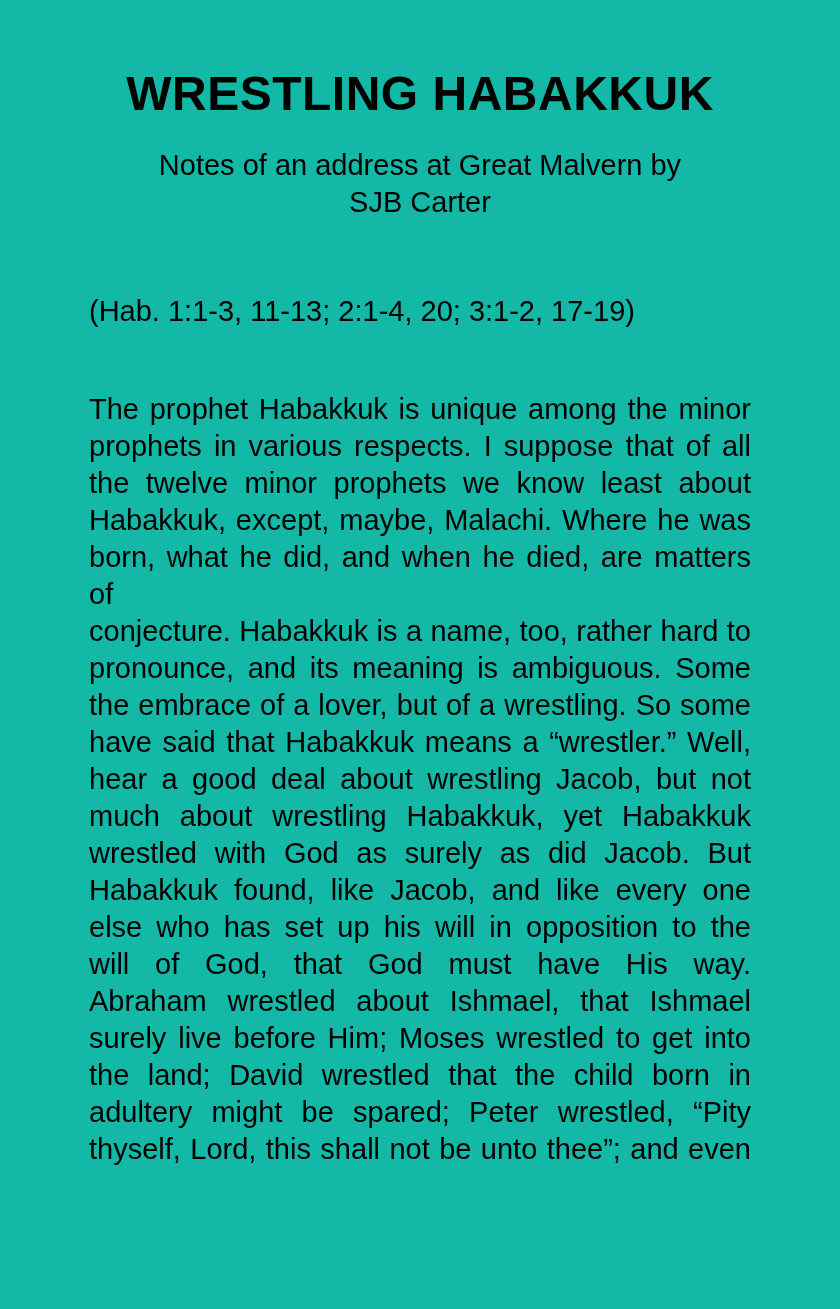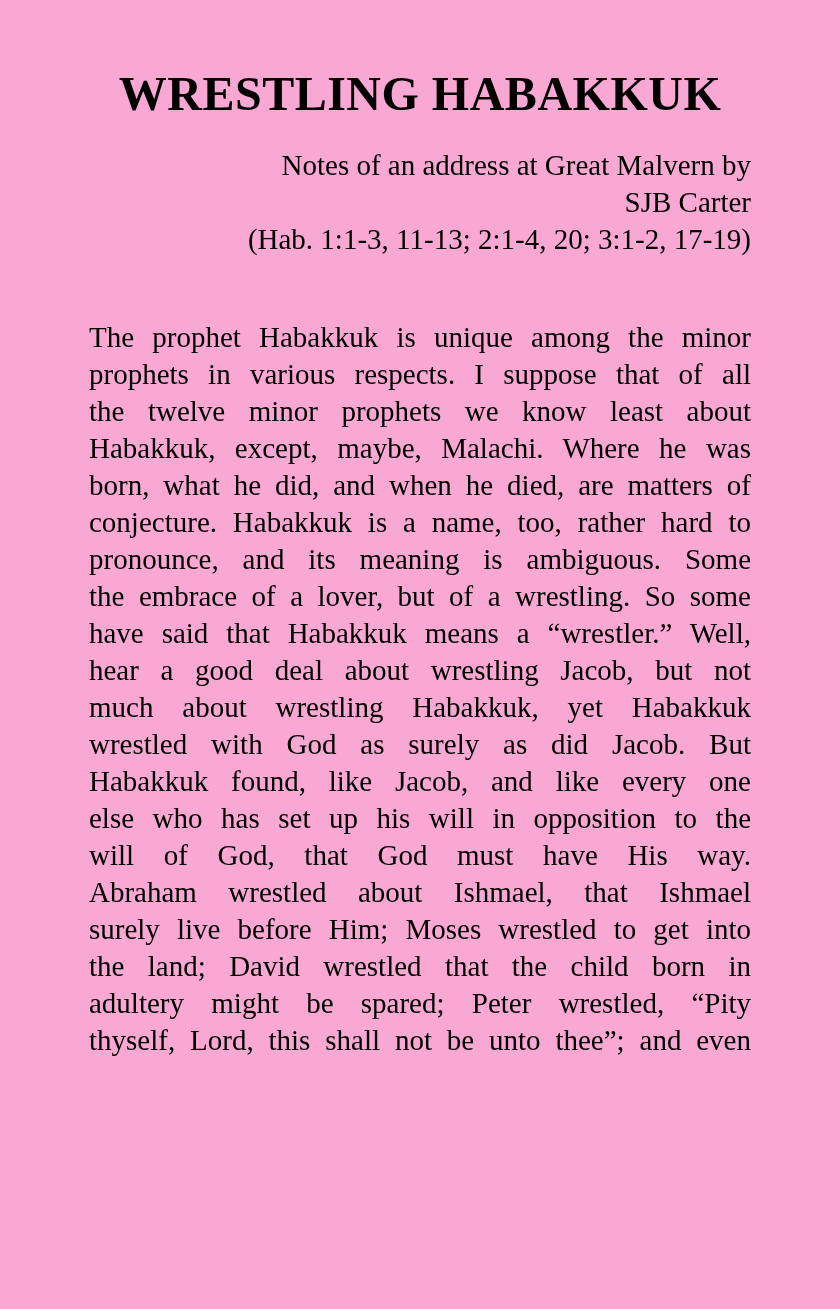--- a/index.html
+++ b/index.html
@@ -5,46 +5,47 @@
   html, body {
     margin: 0;
     padding: 0;
     background: #ffffff;
   }
   .page {
     position: relative;
     width: 840px;
     height: 1309px;
     margin: 0 auto;
-    background: #f9a8d4;
+    background: #14b8a6;
     color: #000000;
-    font-family: Liberation Serif, serif;
+    font-family: Liberation Sans, sans-serif;
     box-sizing: border-box;
     padding: 0 89px;
     overflow: hidden;
   }
   .title {
     padding-top: 66px;
     font-size: 48px;
     line-height: 56px;
     font-weight: bold;
     text-align: center;
     letter-spacing: 0.5px;
     white-space: nowrap;
   }
   .subtitle {
     margin-top: 25px;
     font-size: 29px;
     line-height: 37px;
-    text-align: right;
+    text-align: center;
   }
   .scripture {
+    margin-top: 72px;
     font-size: 29px;
     line-height: 37px;
-    text-align: right;
+    text-align: left;
   }
   .body-text {
     margin-top: 61px;
     font-size: 29px;
     line-height: 37px;
   }
   .body-text .line {
     text-align: justify;
     text-align-last: justify;
   }

